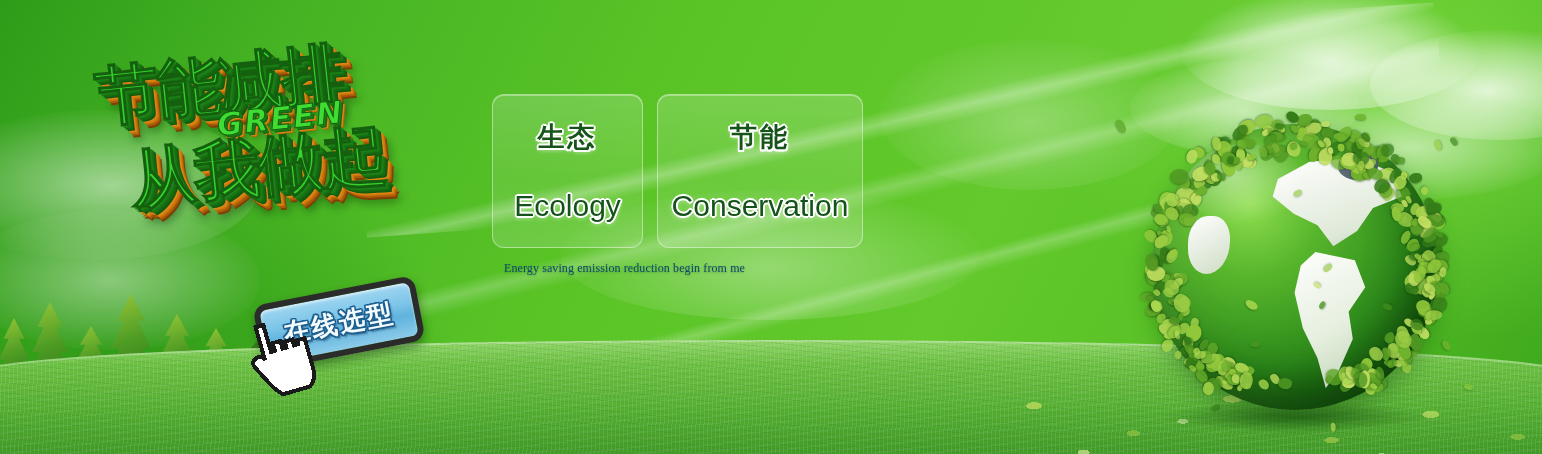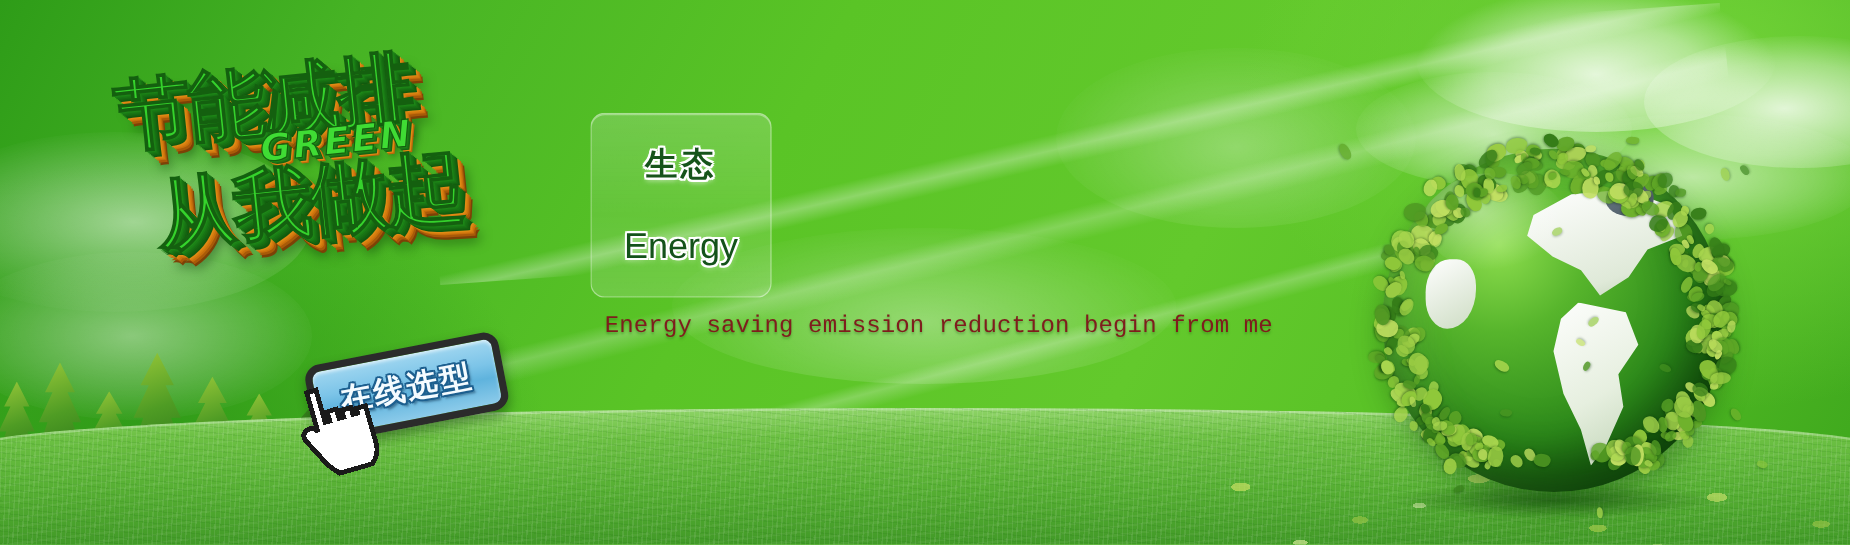--- a/index.html
+++ b/index.html
@@ -226,22 +226,22 @@
     text-shadow:
       -1.4px -1.4px 0 #fff, 1.4px -1.4px 0 #fff, -1.4px 1.4px 0 #fff, 1.4px 1.4px 0 #fff,
       0 -1.7px 0 #fff, 0 1.7px 0 #fff, -1.7px 0 0 #fff, 1.7px 0 0 #fff,
       0 2px 5px rgba(255,255,255,.65);
     white-space:nowrap;
   }
 
   
   .tagline{
     position:absolute;left:504px;top:261px;
-    font-family:Liberation Mono, monospace;
-    font-size:20px;color:#7f1d1d;letter-spacing:.1px;
+    font-family:Liberation Serif, serif;
+    font-size:12px;color:#0c4a6e;letter-spacing:.1px;
     text-shadow:0 1px 2px rgba(20,80,15,.35);
     white-space:nowrap;
   }
 
   
   .cta-wrap{position:absolute;left:249px;top:276px;width:175px;height:92px;}
   .cta{
     position:absolute;left:8px;top:14px;width:152px;height:54px;
     transform:rotate(-11deg);
     border-radius:13px;
@@ -745,21 +745,25 @@
       <span class="hl-en">GREEN</span>
     </div>
     <div class="hl-row hl-bot">
       <span class="hl-cn">从我做起</span>
     </div>
   </div>
 
   <div class="cards">
     <div class="card">
       <span class="card-cn">生态</span>
-      <span class="card-en">Energy</span>
+      <span class="card-en">Ecology</span>
+    </div>
+    <div class="card wide">
+      <span class="card-cn">节能</span>
+      <span class="card-en">Conservation</span>
     </div>
   </div>
 
   <div class="tagline">Energy saving emission reduction begin from me</div>
 
   <div class="cta-wrap">
     <div class="cta">
       <span class="cta-label">在线选型</span>
     </div>
     <svg class="cursor-hand" viewBox="0 0 37 41">

